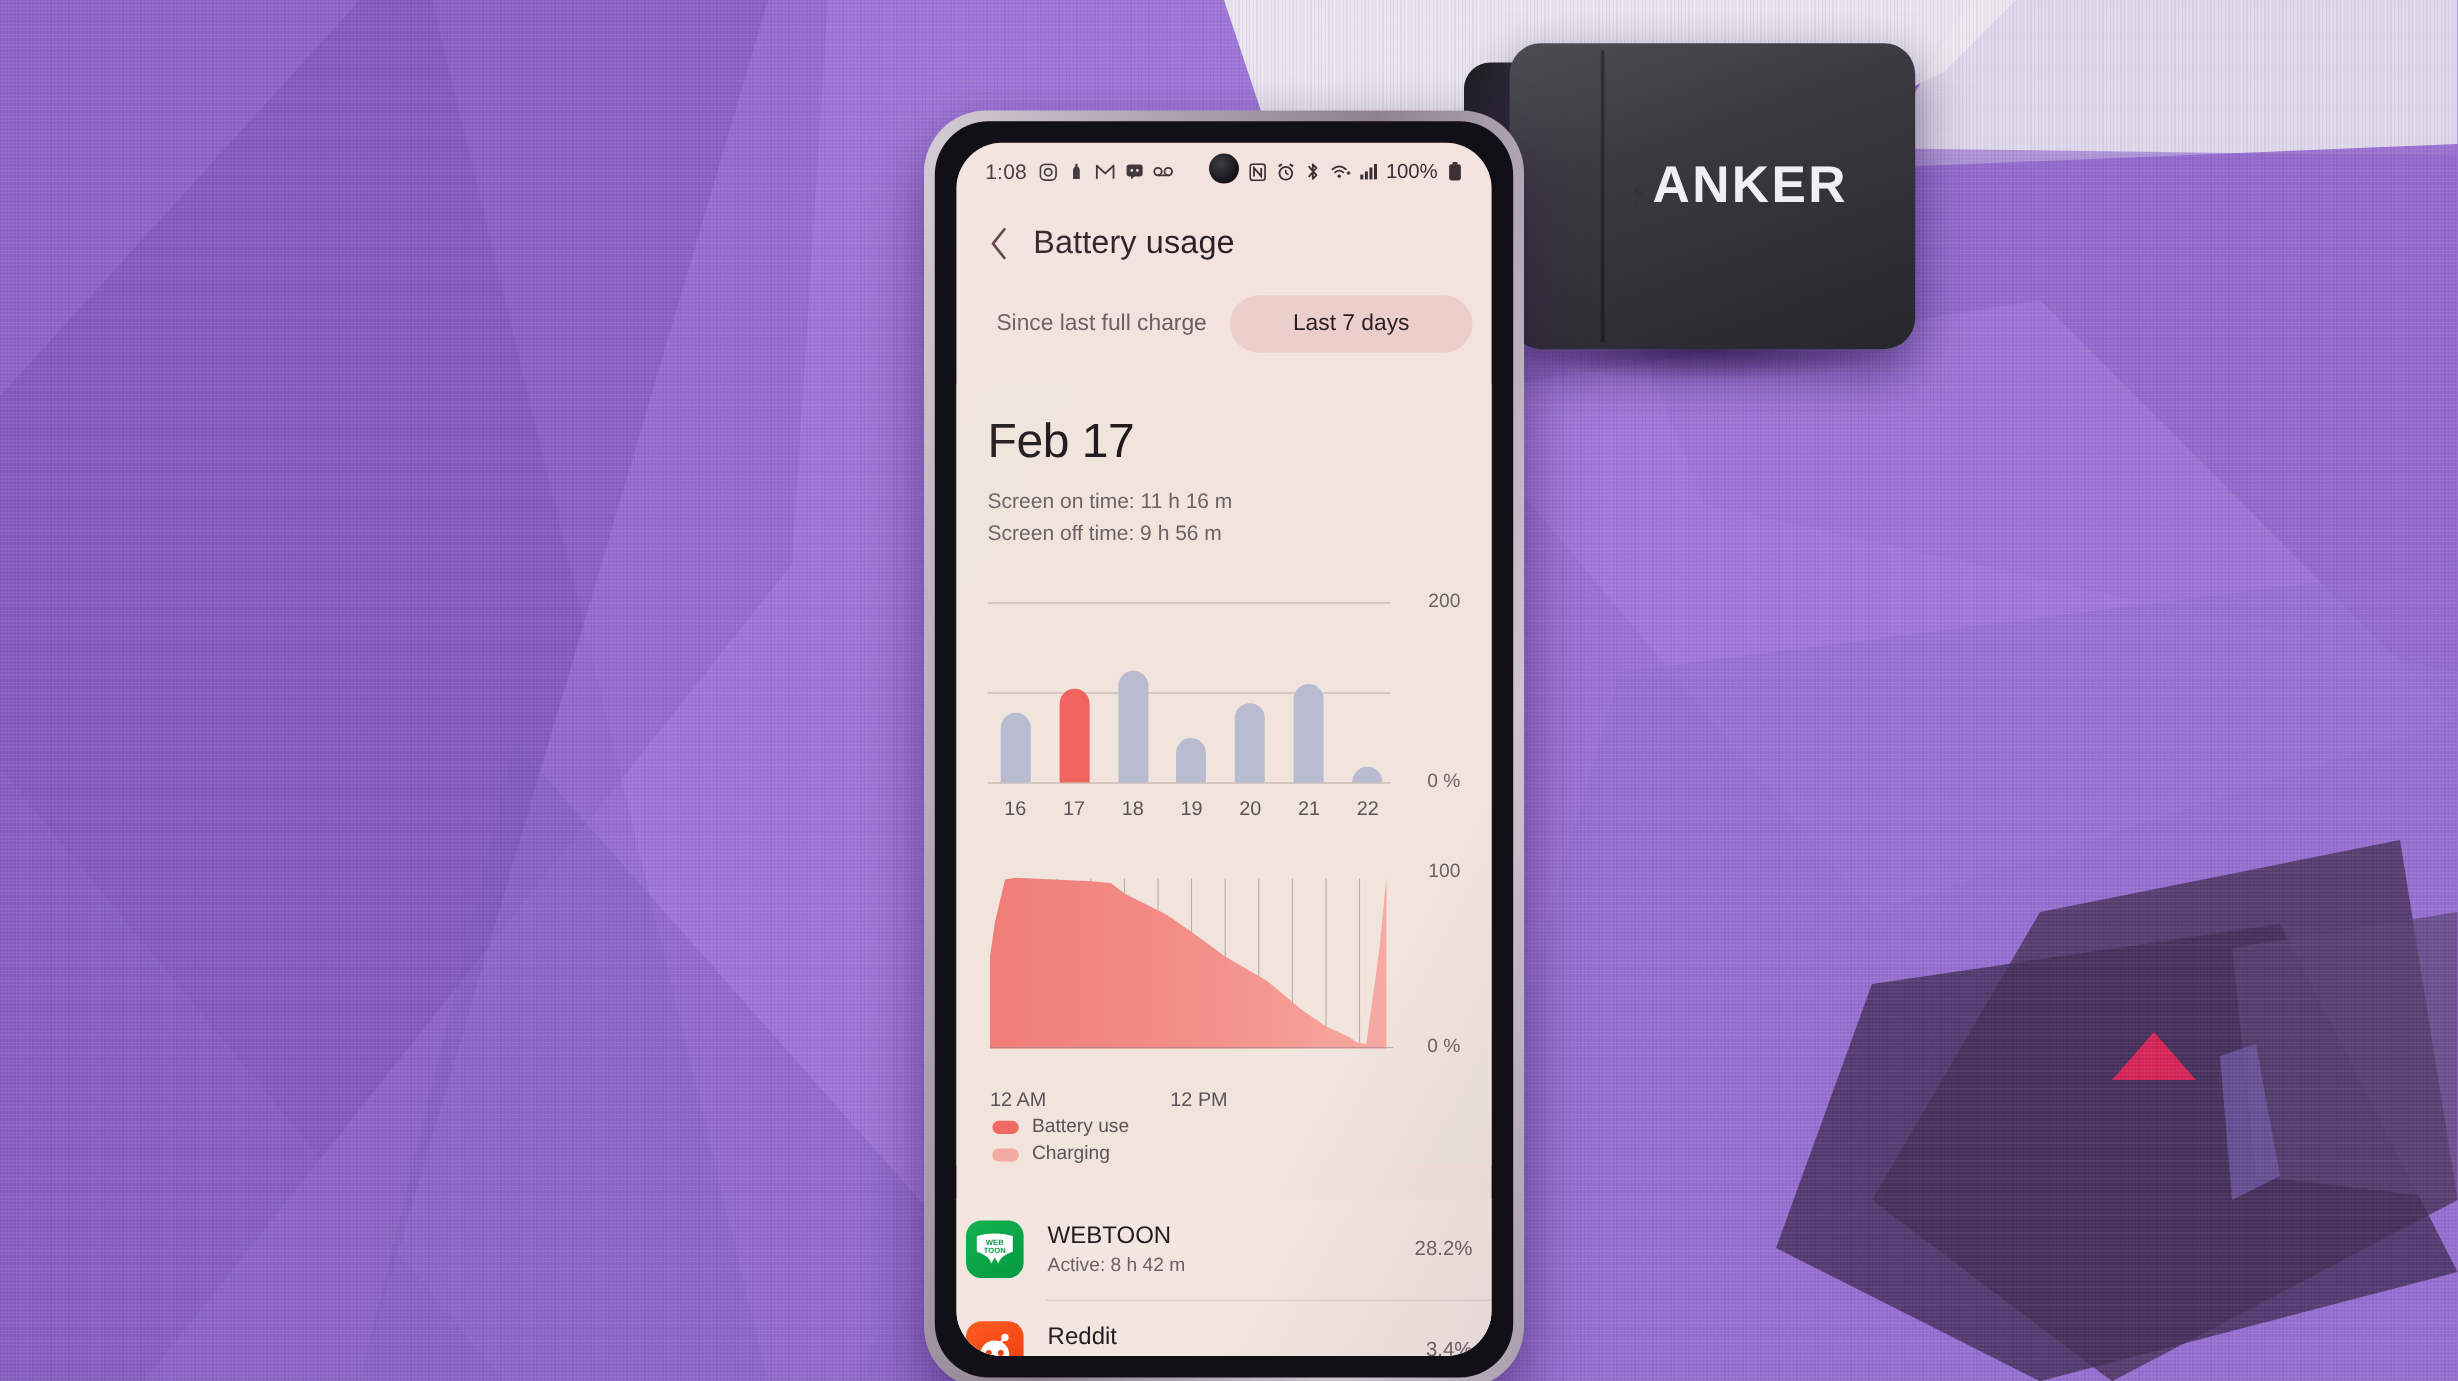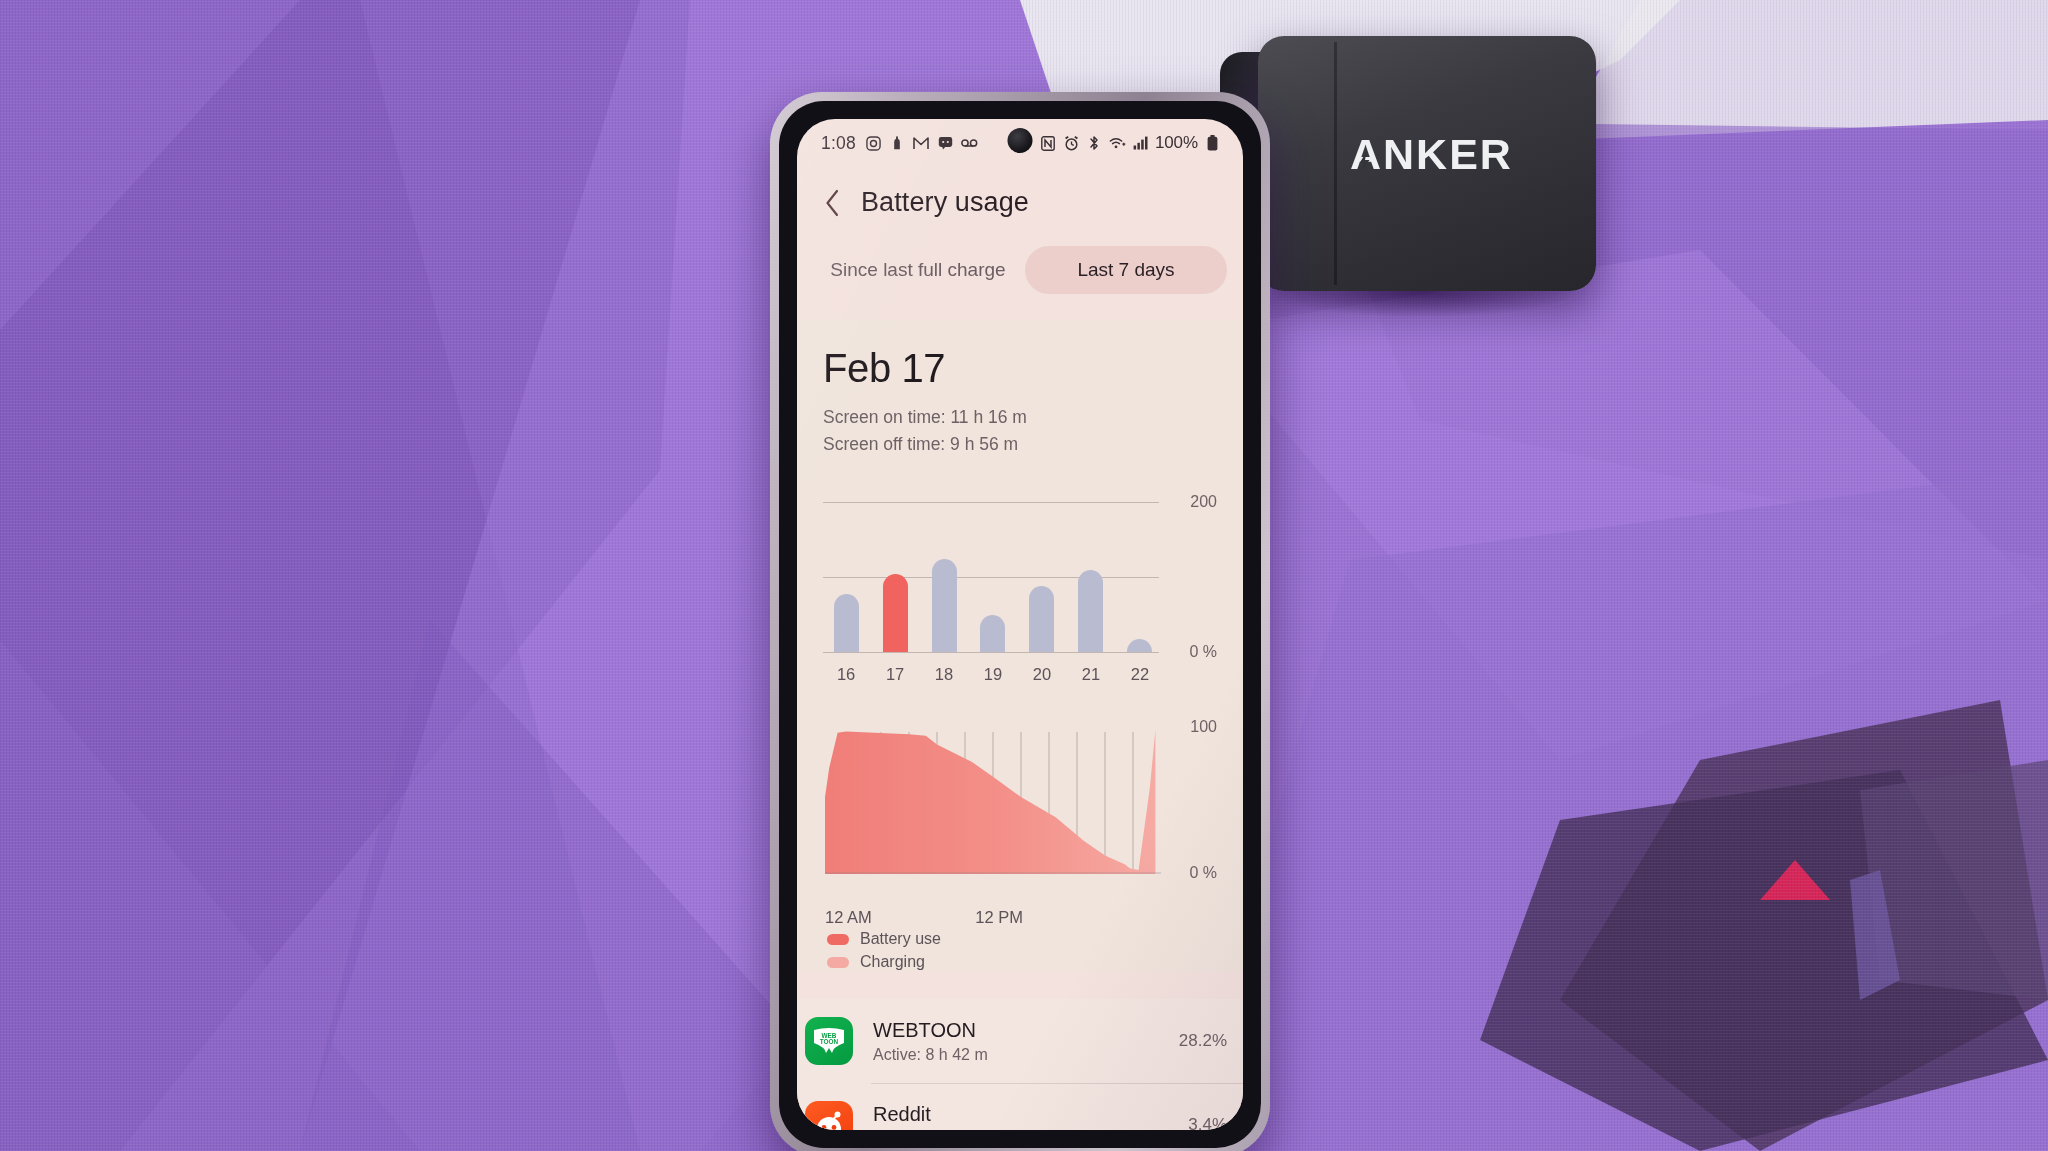--- a/index.html
+++ b/index.html
@@ -26,20 +26,21 @@
   #charger {
     position: absolute;
     left: 1258px; top: 36px;
     width: 338px; height: 255px;
   }
   .charger-body {
     position: absolute; inset: 0;
     background: linear-gradient(160deg, #4c4c52 0%, #3a3a40 35%, #2e2e34 72%, #26262b 100%);
     border-radius: 26px;
     box-shadow: 0 18px 40px rgba(40,16,70,.55);
+    text-align: right;
   }
   .charger-side {
     position: absolute;
     left: -38px; top: 16px;
     width: 72px; height: 222px;
     background: linear-gradient(100deg, #1e1e23 0%, #33333a 60%, #3e3e45 100%);
     border-radius: 22px 8px 8px 22px;
   }
   .charger-seam {
     position: absolute; left: 76px; top: 6px;

